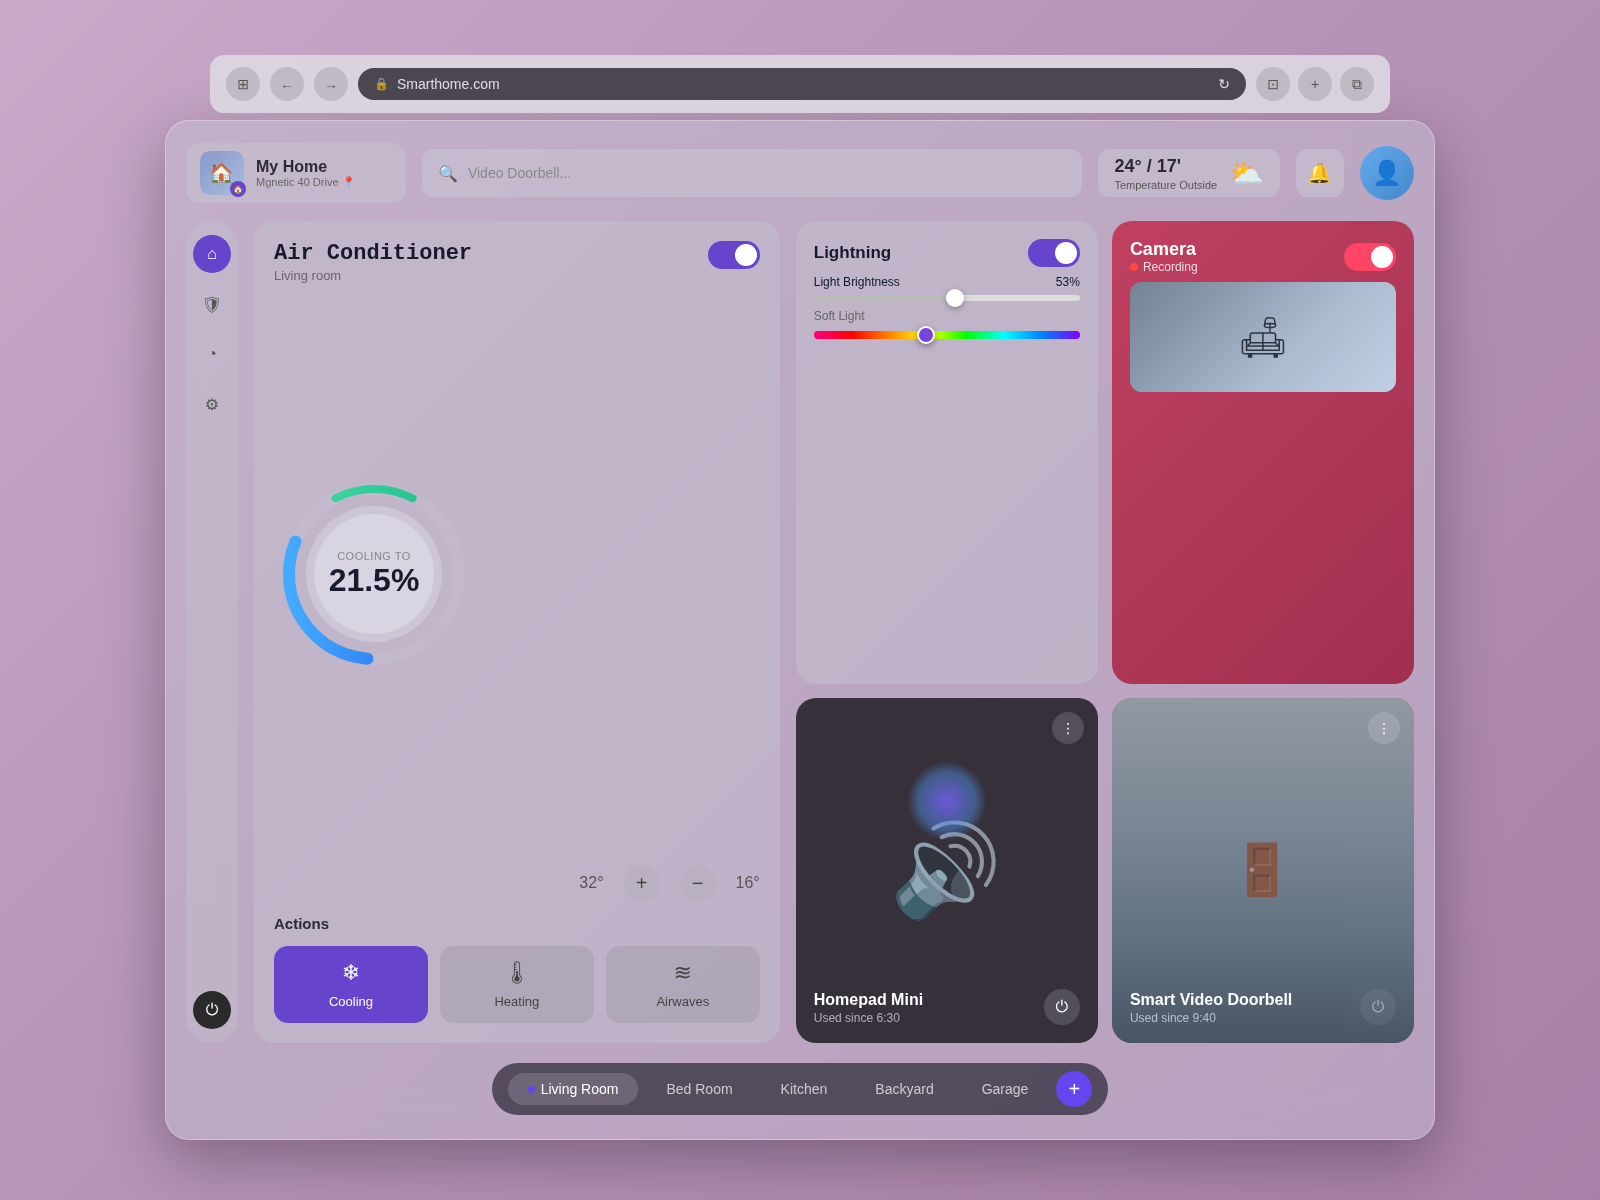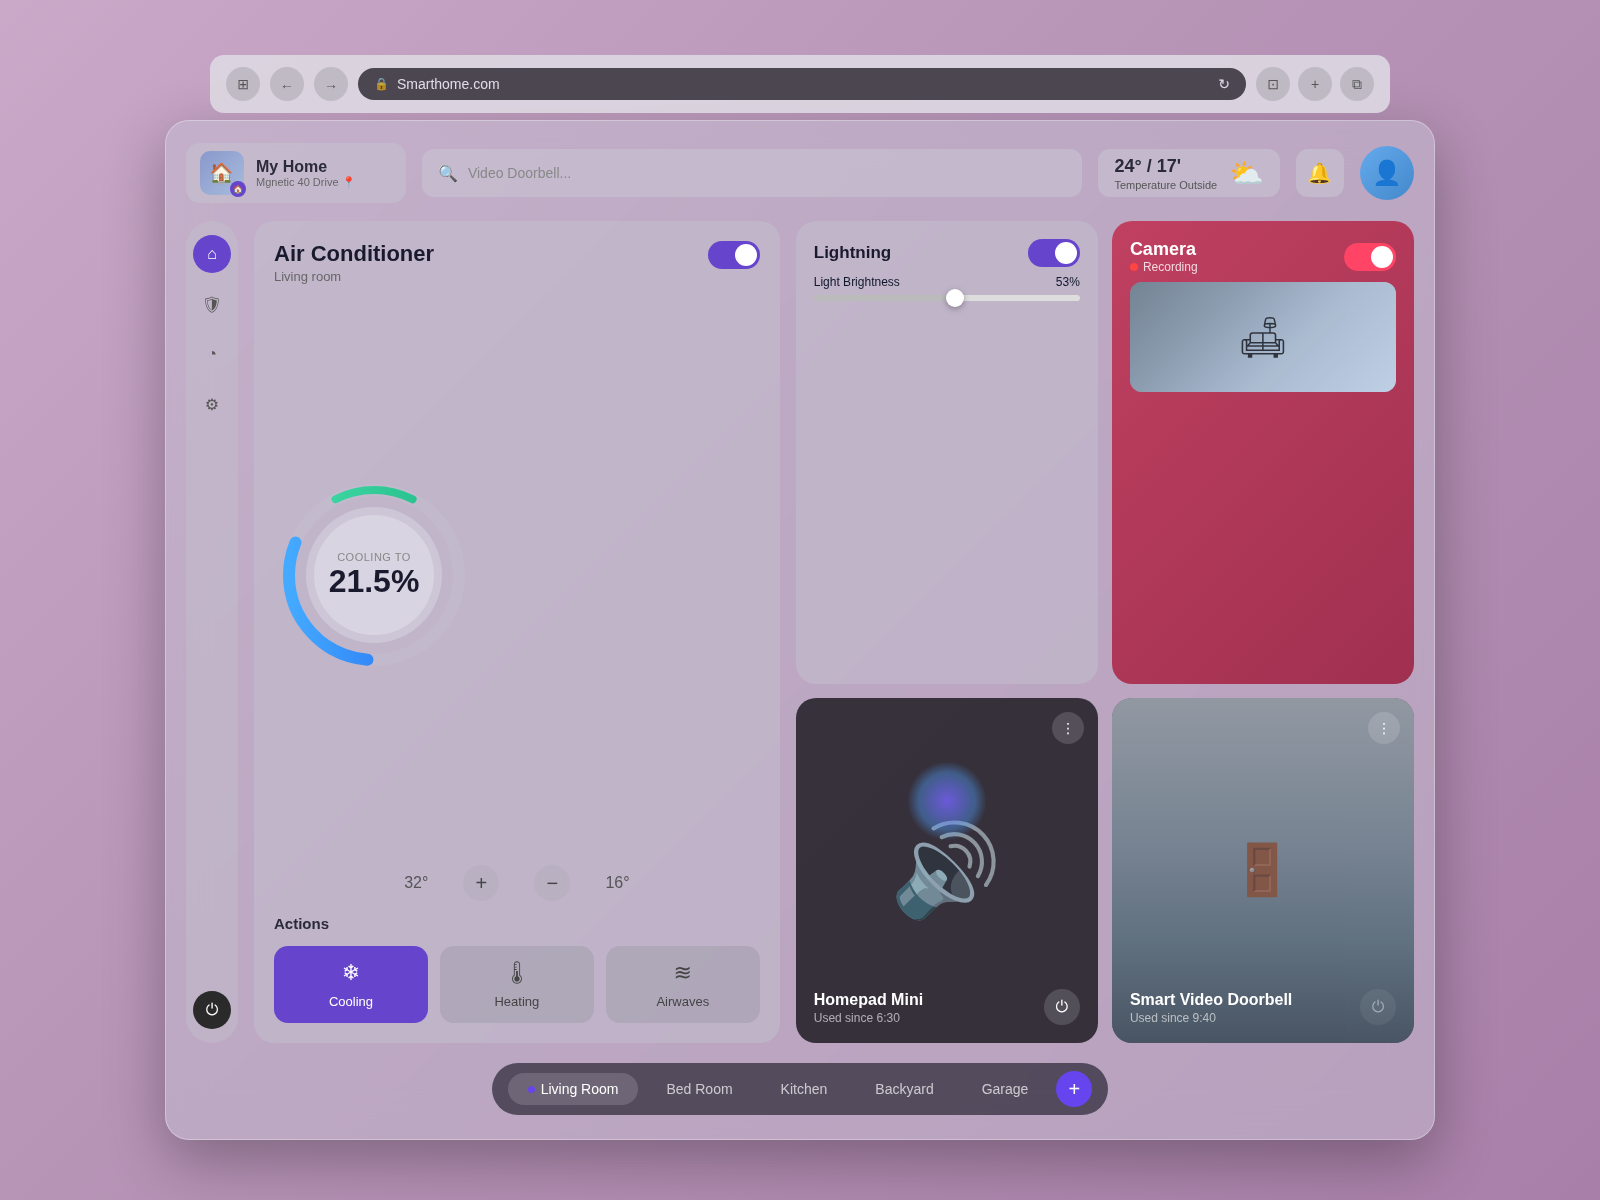--- a/index.html
+++ b/index.html
@@ -214,21 +214,21 @@
       padding: 20px;
       display: flex;
       flex-direction: column;
       gap: 14px;
     }
     .ac-header {
       display: flex;
       justify-content: space-between;
       align-items: flex-start;
     }
-    .ac-title { font-size: 22px; font-weight: 700; color: #1a1a2e; }
+    .ac-title { font-size: 22px; font-weight: 700; color: #1a1a2e; font-family: Liberation Mono, monospace; }
     .ac-subtitle { font-size: 13px; color: #666; margin-top: 2px; }
 
     
     .gauge-container {
       display: flex;
       justify-content: flex-start;
       align-items: center;
       flex: 1;
     }
     .gauge {
@@ -243,22 +243,22 @@
       transform: translate(-50%, -50%);
       text-align: center;
     }
     .gauge-label { font-size: 11px; color: #888; letter-spacing: 0.5px; }
     .gauge-value { font-size: 32px; font-weight: 800; color: #1a1a2e; }
 
     
     .ac-controls {
       display: flex;
       align-items: center;
-      justify-content: center;
-      gap: 35px;
+      justify-content: flex-end;
+      gap: 20px;
     }
     .temp-val { font-size: 16px; color: #555; }
     .temp-btn {
       width: 36px; height: 36px;
       border-radius: 50%;
       background: rgba(180,175,190,0.6);
       border: none;
       cursor: pointer;
       font-size: 20px;
       color: #444;
@@ -707,20 +707,28 @@
         </div>
         <div class="slider-row">
           <div class="slider-header">
             <span>Light Brightness</span>
             <span>53%</span>
           </div>
           <div class="slider-track">
             <div class="slider-thumb"></div>
           </div>
         </div>
+        <div>
+          <div class="soft-light-label">Soft Light</div>
+          <div style="margin-top:8px">
+            <div class="color-slider">
+              <div class="color-thumb"></div>
+            </div>
+          </div>
+        </div>
       </div>
 
       <div class="camera-panel">
         <div class="camera-header">
           <div>
             <div class="camera-title">Camera</div>
             <div class="recording-dot">
               <div class="dot"></div>
               <span>Recording</span>
             </div>

